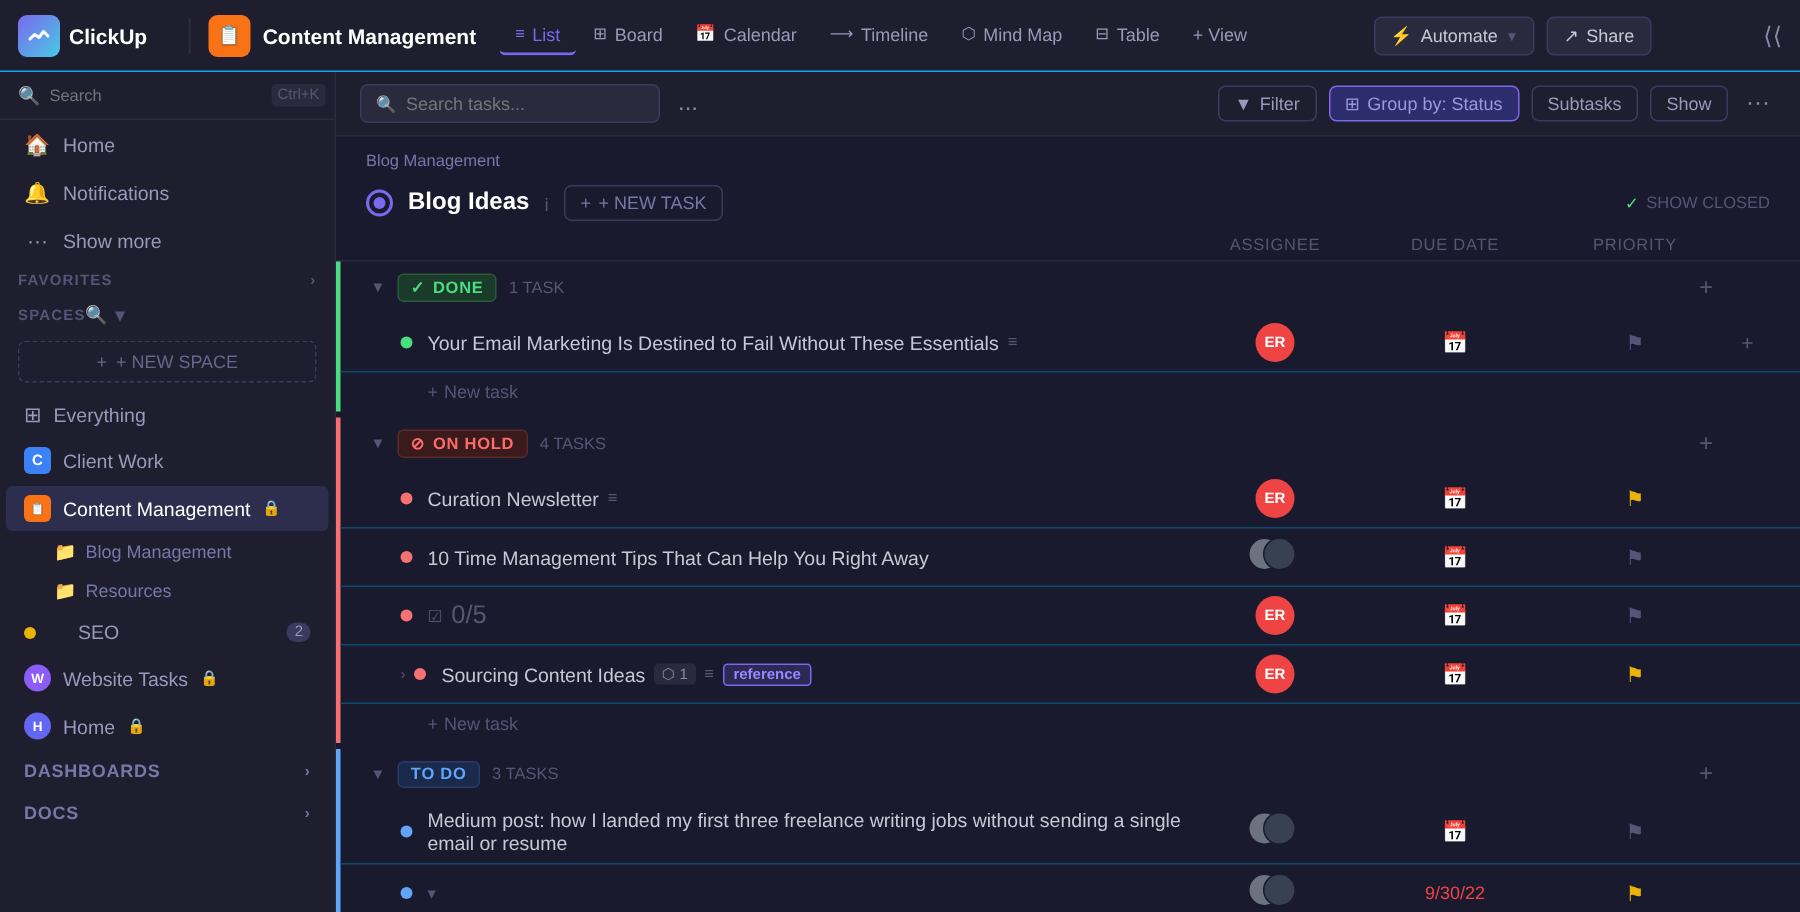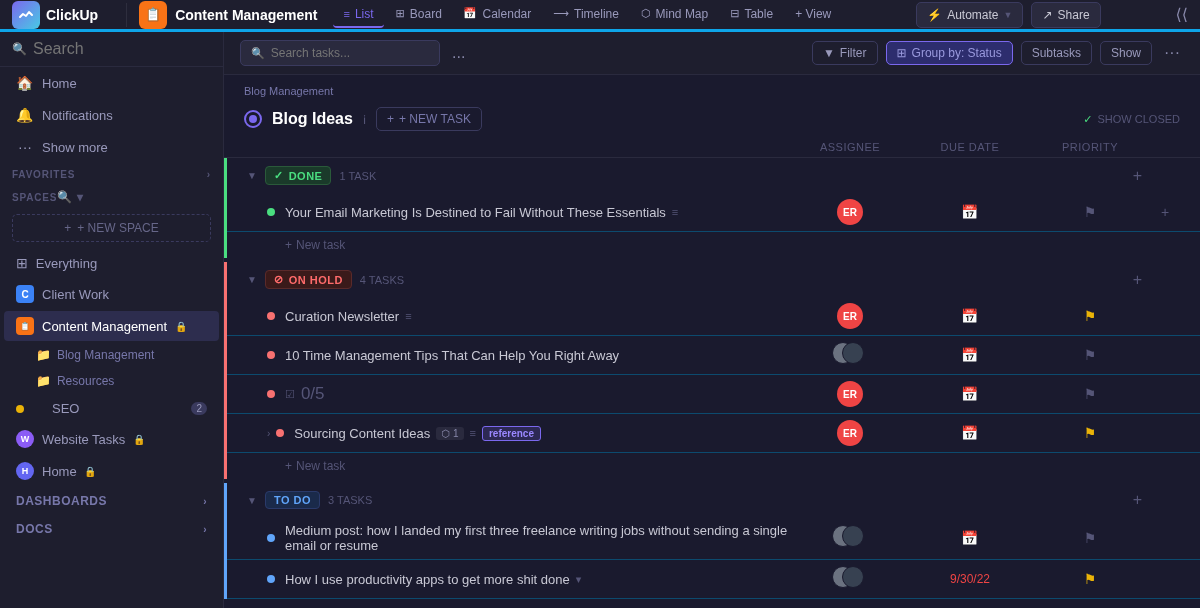--- a/index.html
+++ b/index.html
@@ -12,22 +12,22 @@
       overflow: hidden;
       display: flex;
       flex-direction: column;
     }
 
     
     .top-nav {
       display: flex;
       align-items: center;
       background: #1e1e2e;
-      border-bottom: 3px solid #0ea5e9;
-      height: 32px;
+      border-bottom: 1px solid #0ea5e9;
+      height: 48px;
       padding: 0 12px;
       flex-shrink: 0;
     }
     .logo {
       display: flex;
       align-items: center;
       gap: 6px;
       margin-right: 16px;
     }
     .logo-icon {
@@ -132,21 +132,21 @@
       align-items: center;
       gap: 6px;
       padding: 8px 12px;
       border-bottom: 1px solid #2a2a3e;
     }
     .sidebar-search-input {
       flex: 1;
       background: transparent;
       border: none;
       color: #8888aa;
-      font-size: 16px;
+      font-size: 11px;
       outline: none;
     }
     .search-shortcut {
       font-size: 10px;
       color: #555577;
       background: #2a2a3e;
       padding: 2px 4px;
       border-radius: 3px;
     }
     .sidebar-item {
@@ -929,21 +929,20 @@
           </div>
           <div class="task-col">
             <span class="priority-icon">⚑</span>
           </div>
           <div style="width:30px;"></div>
         </div>
 
         <div class="task-row">
           <div class="task-color-dot dot-to-do"></div>
           <div class="task-name">
-            <span>How I use productivity apps to get more shit done</span>
             <span style="color:#555577;font-size:11px;">▾</span>
           </div>
           <div class="task-col">
             <div class="avatar-multi-wrap">
               <div class="avatar-a"></div>
               <div class="avatar-b"></div>
             </div>
           </div>
           <div class="task-col">
             <span class="due-date-red">9/30/22</span>

